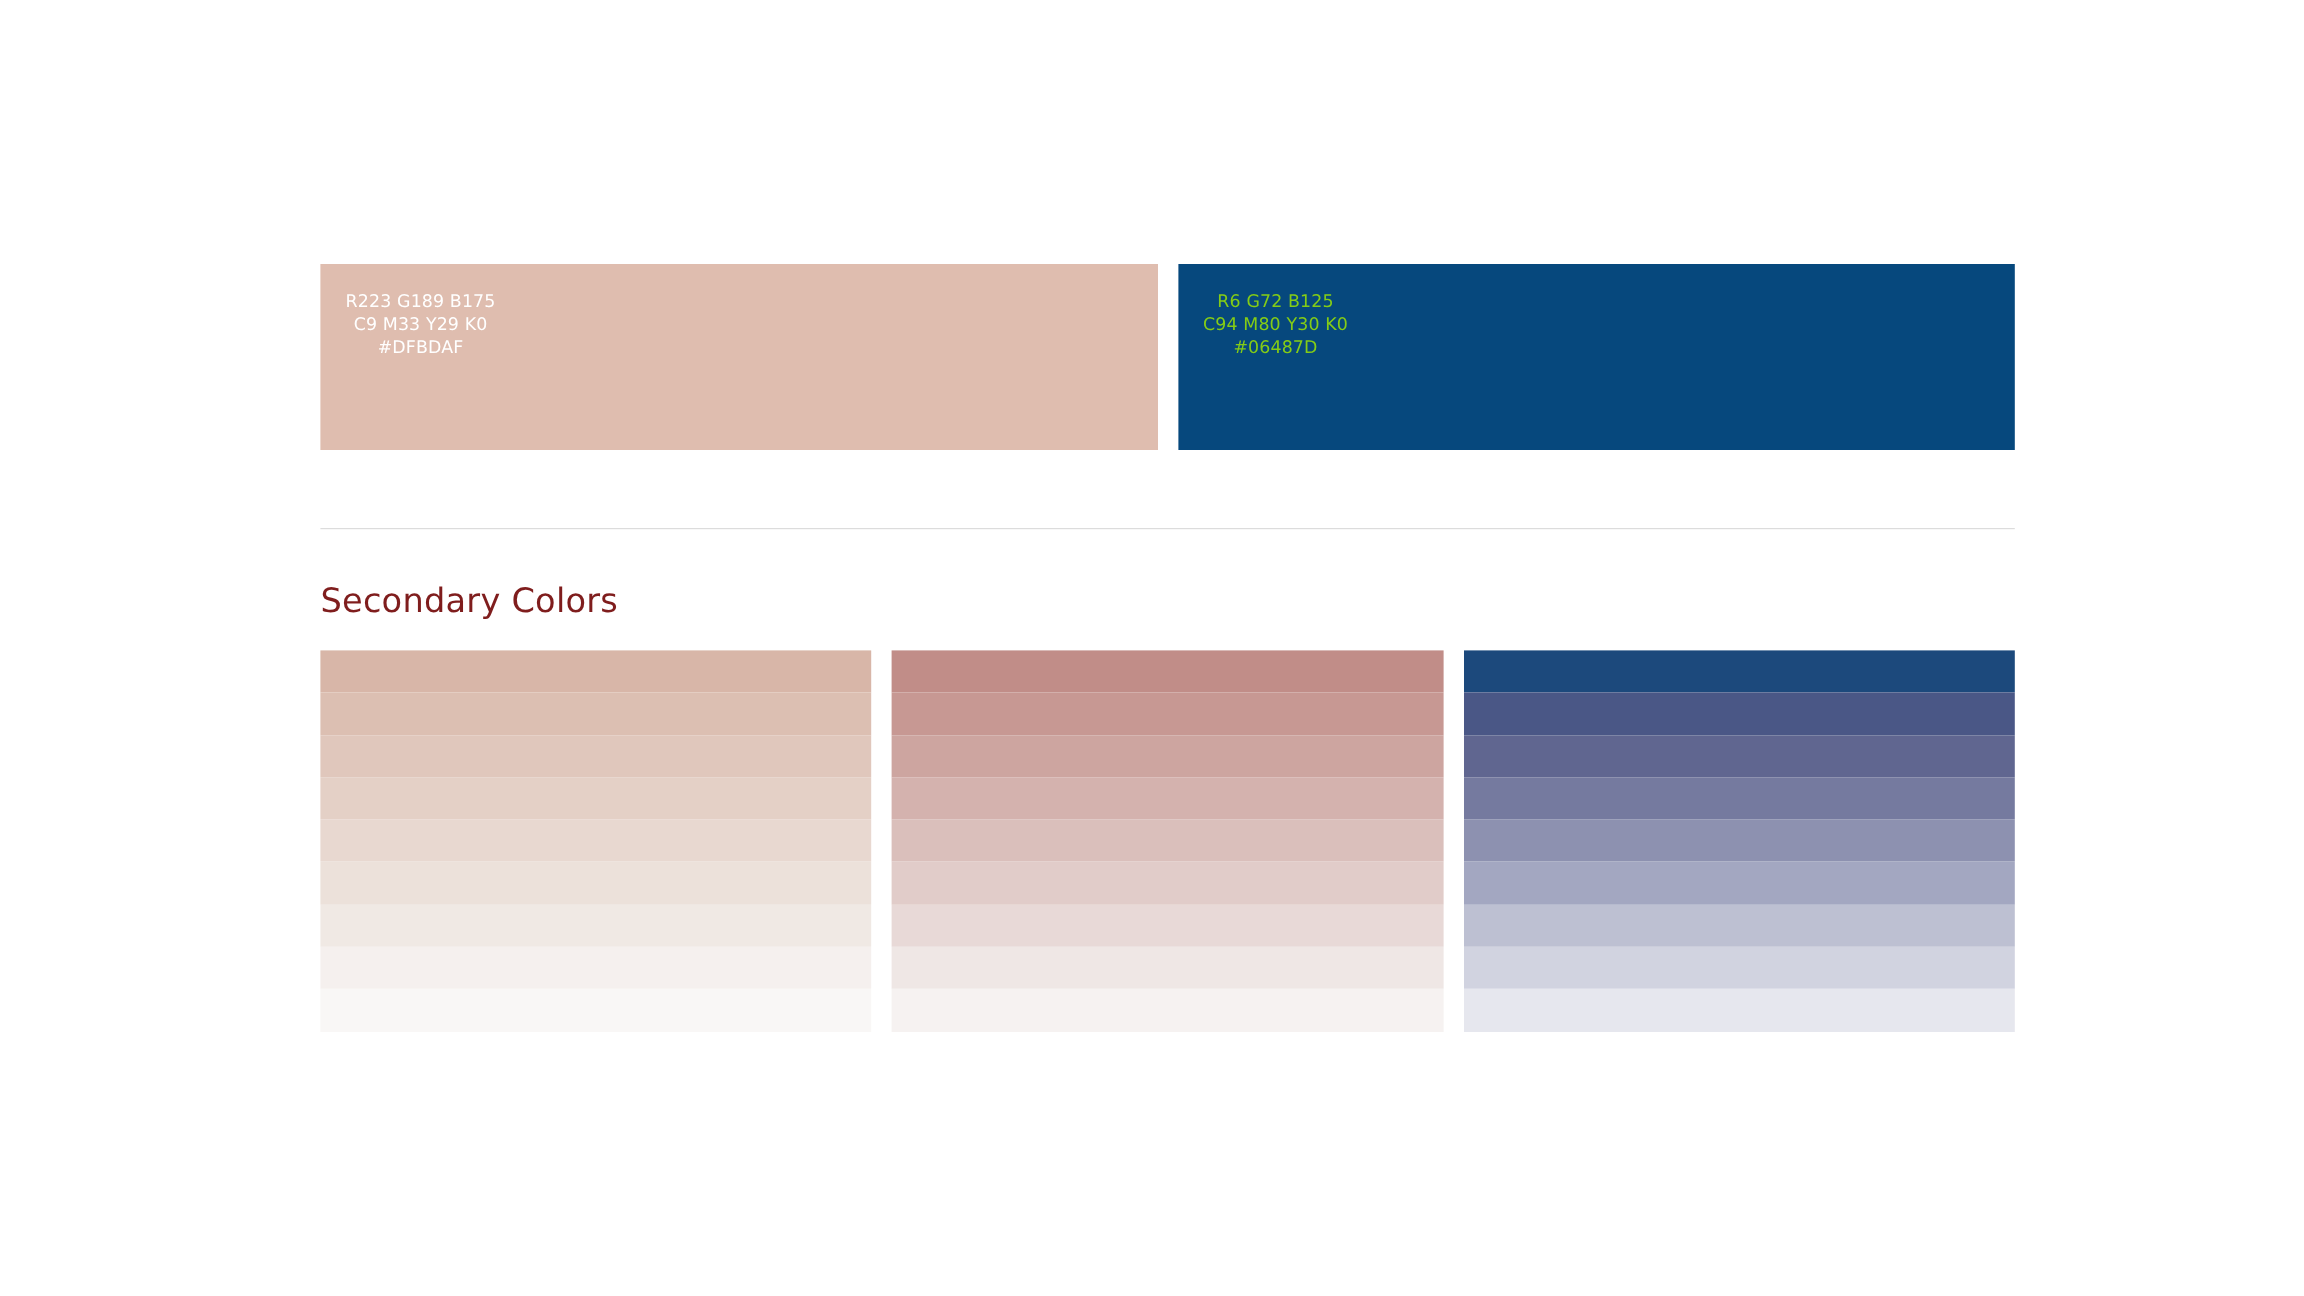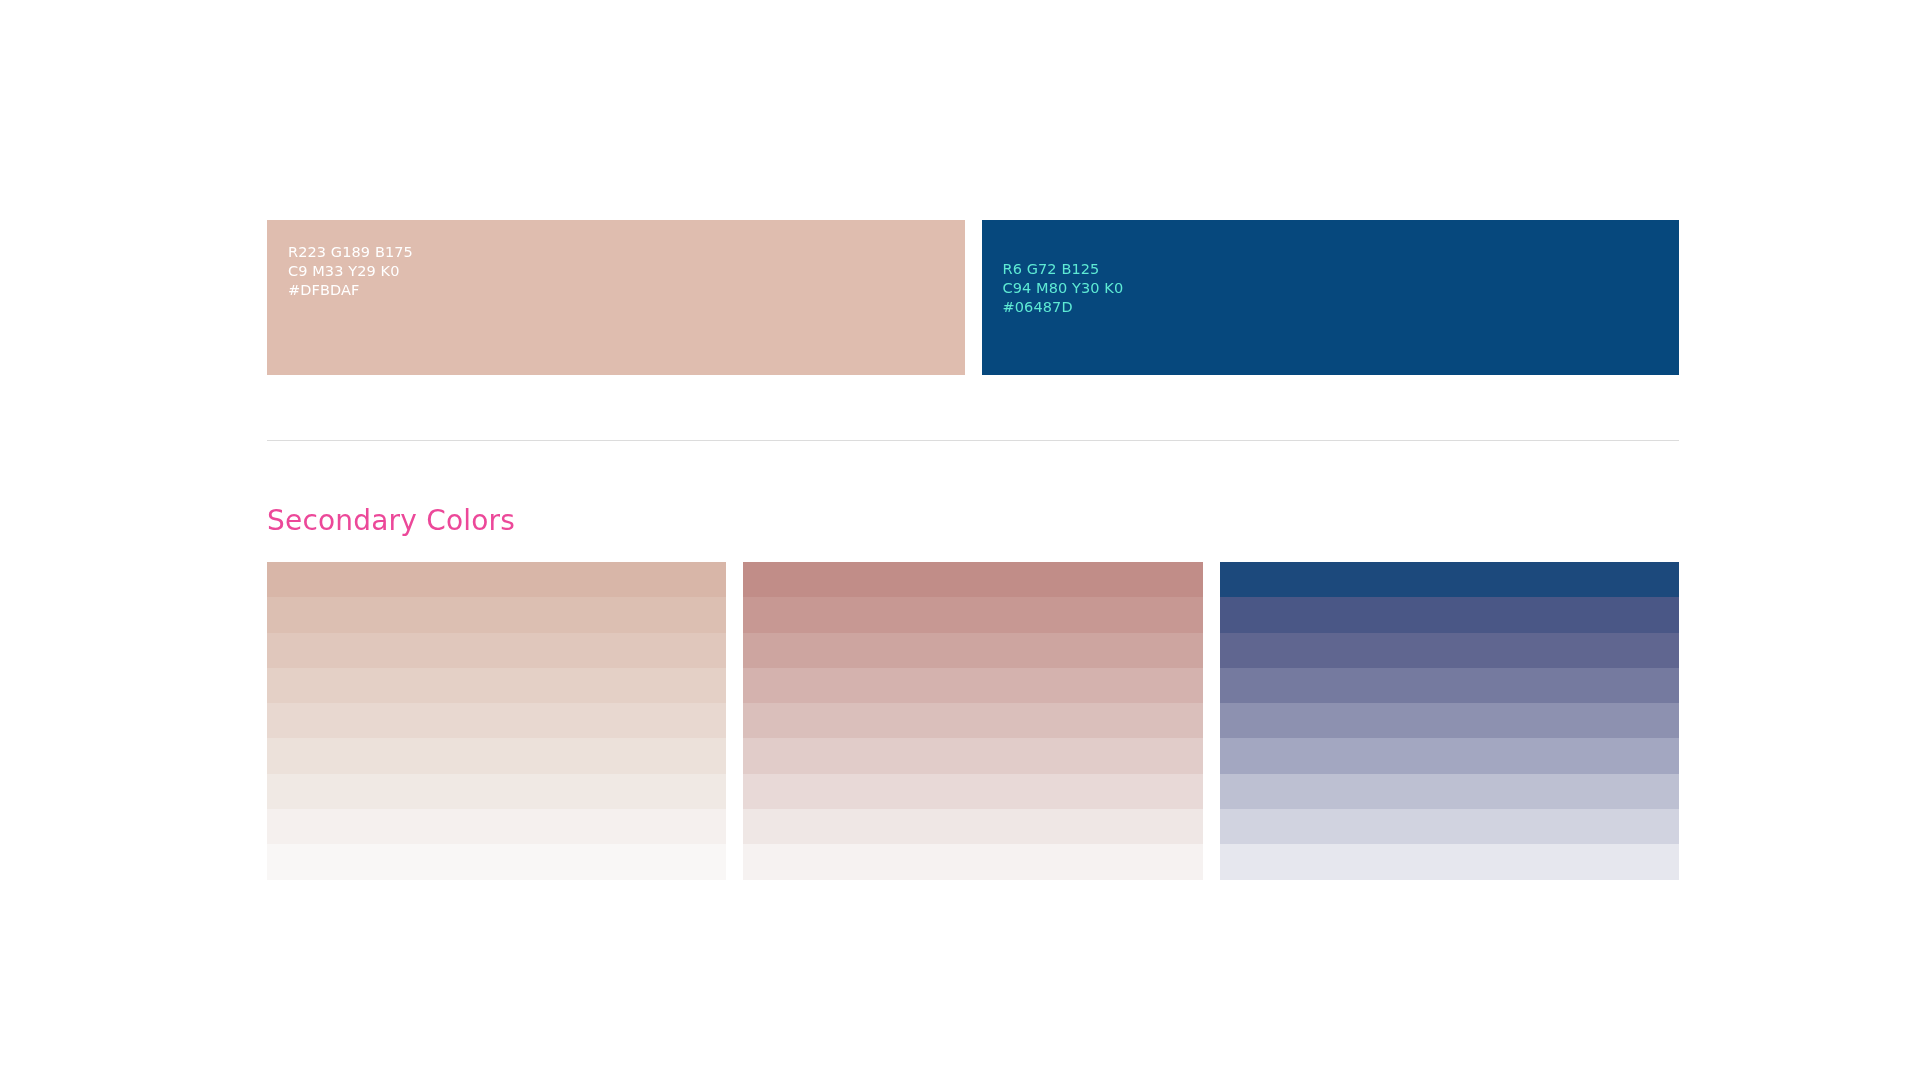--- a/index.html
+++ b/index.html
@@ -56,21 +56,21 @@
     position: absolute;
     left: 21px;
     top: 23px;
     color: #ffffff;
     font-family: "DejaVu Sans", "Liberation Sans", sans-serif;
     font-size: 14.5px;
     line-height: 19px;
     letter-spacing: 0.1px;
     white-space: nowrap;
   }
-  .swatch-label div { display: block; }
+  .swatch-label div { display: block; text-align: center; }
 
   
   #divider {
     position: absolute;
     left: 267px;
     top: 440px;
     width: 1412px;
     height: 1px;
     background: #dcdcdc;
   }
@@ -114,35 +114,35 @@
       <div class="primary-swatch" style="background-color: rgb(223, 189, 175);">
         <div class="swatch-label" style="color: rgb(255, 255, 255);">
           <div>R223 G189 B175</div>
           <div>C9 M33 Y29 K0</div>
           <div>#DFBDAF</div>
         </div>
       </div>
 
 
       <div class="primary-swatch" style="background-color: rgb(6, 72, 125);">
-        <div class="swatch-label" style="color: #5eead4; margin-top: 17px;">
+        <div class="swatch-label" style="color: #84cc16;">
           <div>R6 G72 B125</div>
           <div>C94 M80 Y30 K0</div>
           <div>#06487D</div>
         </div>
       </div>
 
     </div>
   </section>
 
   <div id="divider" style="background: rgb(220, 220, 220);"></div>
 
   <section id="secondary-section">
 
-    <h2 class="section-title" style="color: #ec4899; margin-top: 20px;">Secondary Colors</h2>
+    <h2 class="section-title" style="color: #7f1d1d;">Secondary Colors</h2>
 
     <div id="secondary-swatch-row">
       <div class="tint-column">
           <div class="tint-band" style="background-color: rgb(216, 182, 168);"></div>
           <div class="tint-band" style="background-color: rgb(220, 191, 178);"></div>
           <div class="tint-band" style="background-color: rgb(224, 199, 188);"></div>
           <div class="tint-band" style="background-color: rgb(228, 208, 198);"></div>
           <div class="tint-band" style="background-color: rgb(232, 216, 208);"></div>
           <div class="tint-band" style="background-color: rgb(236, 225, 218);"></div>
           <div class="tint-band" style="background-color: rgb(240, 233, 228);"></div>

